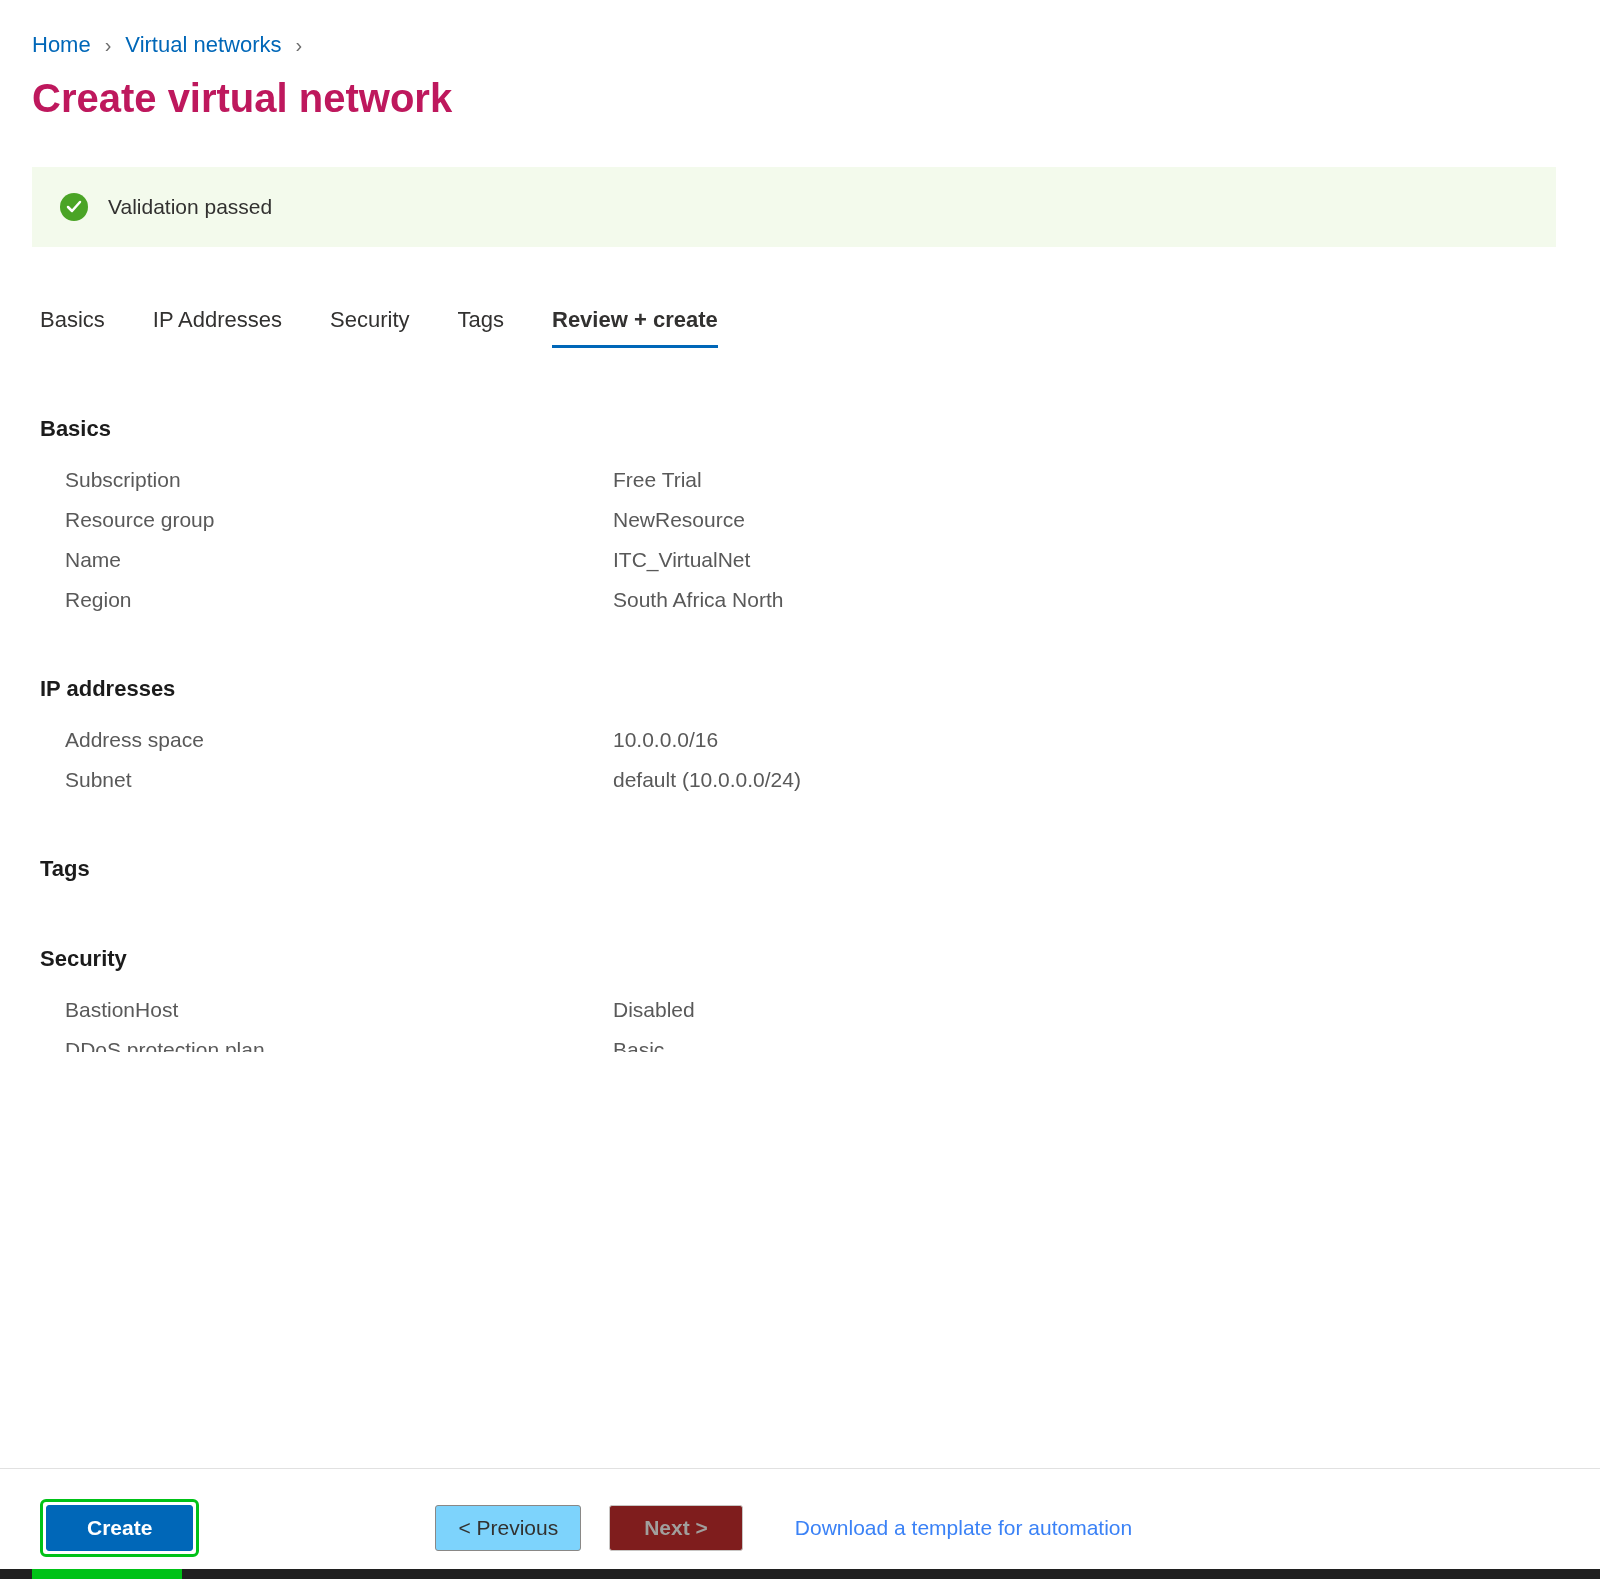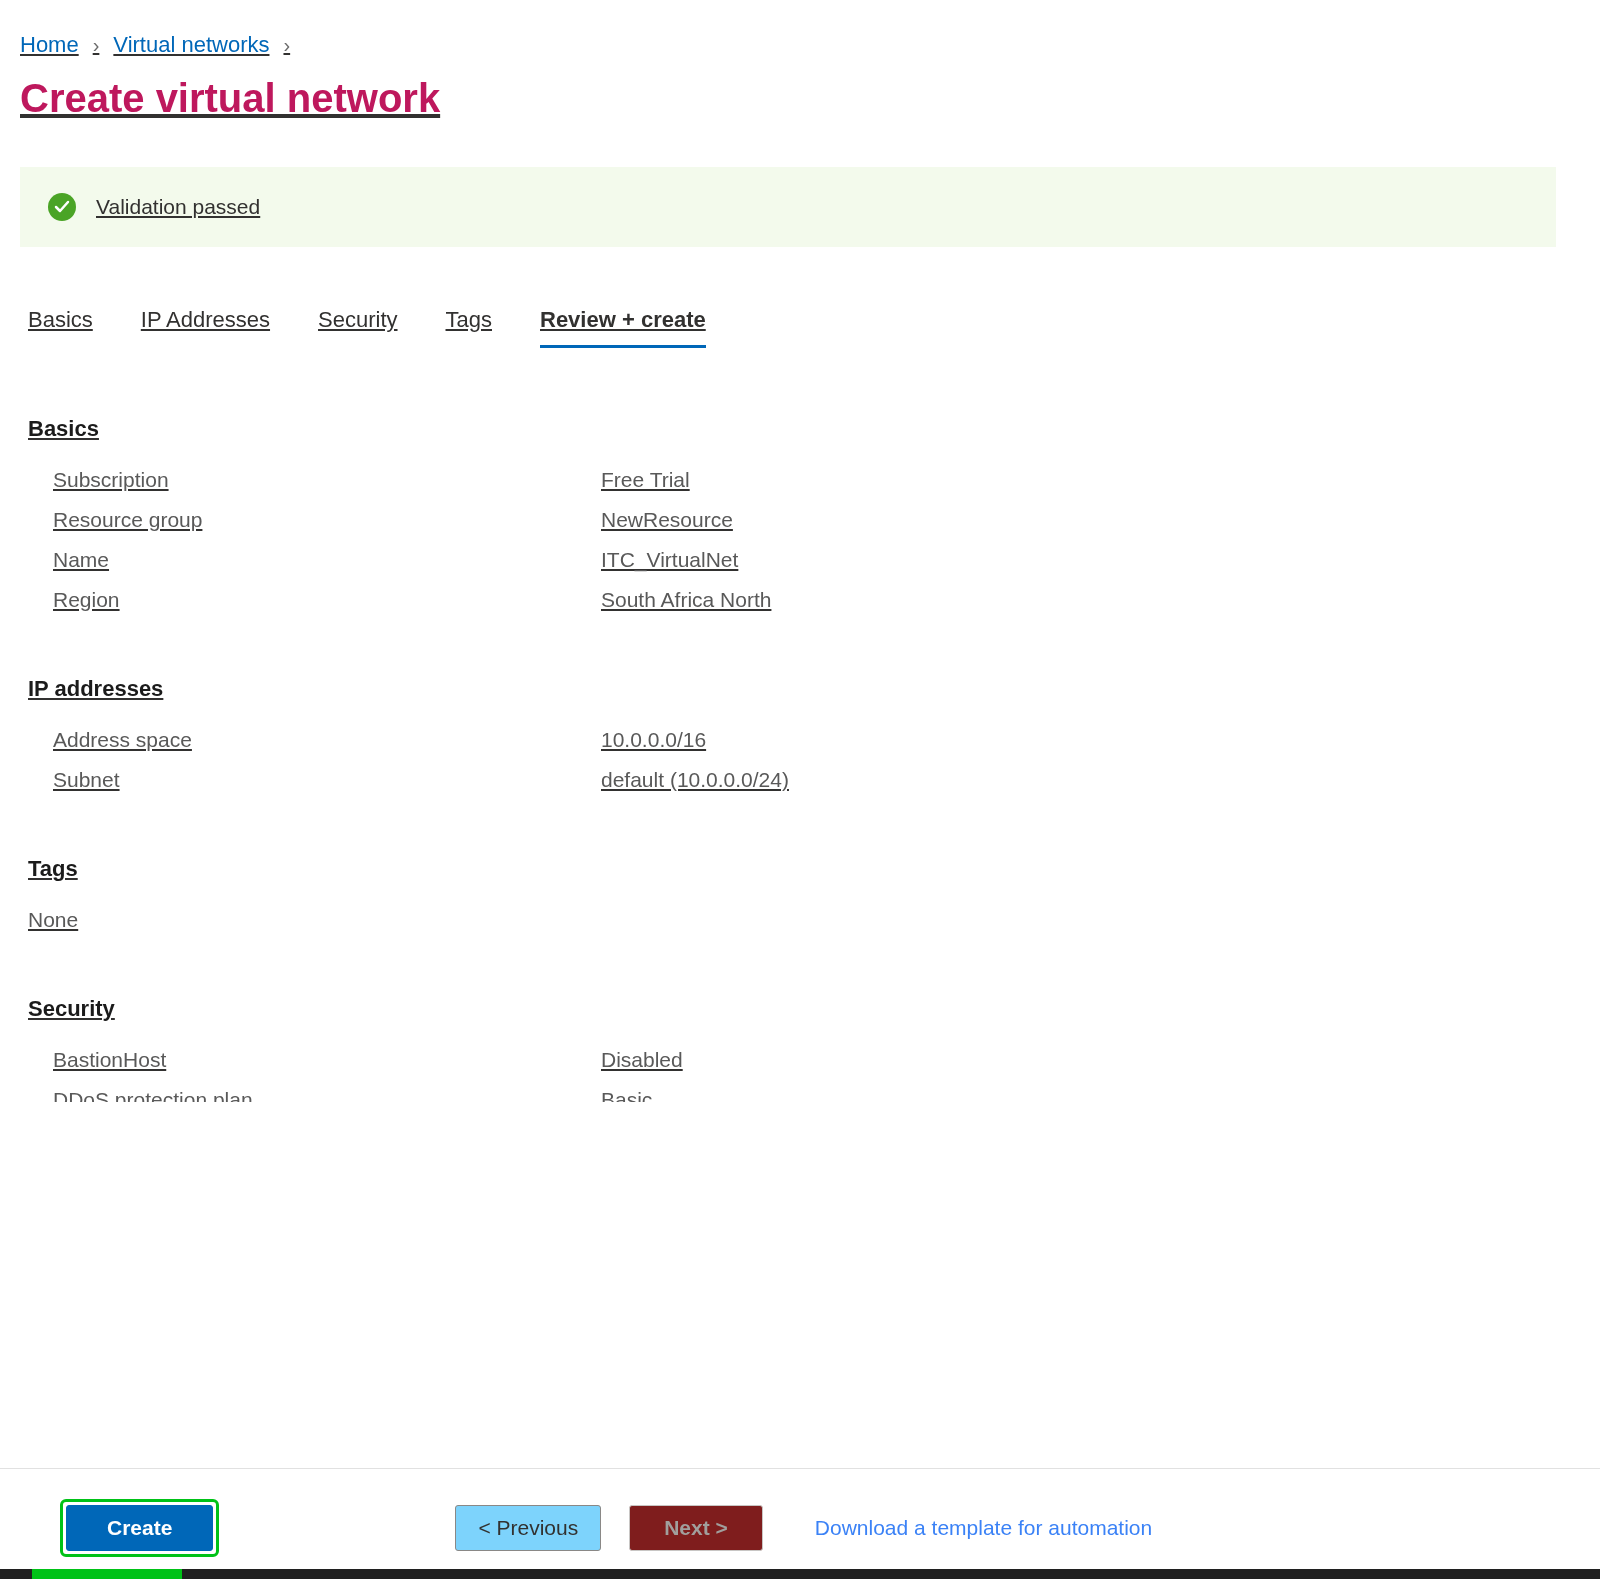--- a/index.html
+++ b/index.html
@@ -10,22 +10,21 @@
     body {
       font-family: "Segoe UI", -apple-system, sans-serif;
       font-size: 20px;
       color: #323130;
       background: #ffffff;
       width: 1600px;
       height: 1579px;
       position: relative;
     }
     .page {
-      padding: 32px 44px 0 20px;
-      text-decoration: underline;
+      padding: 32px 44px 0 32px;
     }
     .breadcrumb {
       display: flex;
       align-items: center;
       gap: 14px;
       font-size: 22px;
       margin-bottom: 18px;
     }
     .breadcrumb a {
       color: #0067b8;
@@ -118,21 +117,21 @@
       height: 14px;
       overflow: hidden;
     }
     .footer {
       position: absolute;
       left: 0;
       right: 0;
       bottom: 12px;
       border-top: 1px solid #e1e1e1;
       background: #ffffff;
-      padding: 30px 40px 10px 60px;
+      padding: 30px 40px 10px 40px;
       display: flex;
       align-items: center;
       gap: 28px;
     }
     .btn {
       font-family: inherit;
       font-size: 21px;
       padding: 10px 26px;
       border-radius: 3px;
       cursor: pointer;
@@ -247,21 +246,20 @@
       <div class="kv-value">10.0.0.0/16</div>
     </div>
     <div class="kv-row">
       <div class="kv-label">Subnet</div>
       <div class="kv-value">default (10.0.0.0/24)</div>
     </div>
   </div>
 
   <div class="section">
     <div class="section-heading">Tags</div>
-    <div class="none-text">None</div>
   </div>
 
   <div class="section" style="margin-bottom:0;">
     <div class="section-heading">Security</div>
     <div class="kv-row">
       <div class="kv-label">BastionHost</div>
       <div class="kv-value">Disabled</div>
     </div>
     <div class="cutoff-row">
       <div class="kv-label">DDoS protection plan</div>

